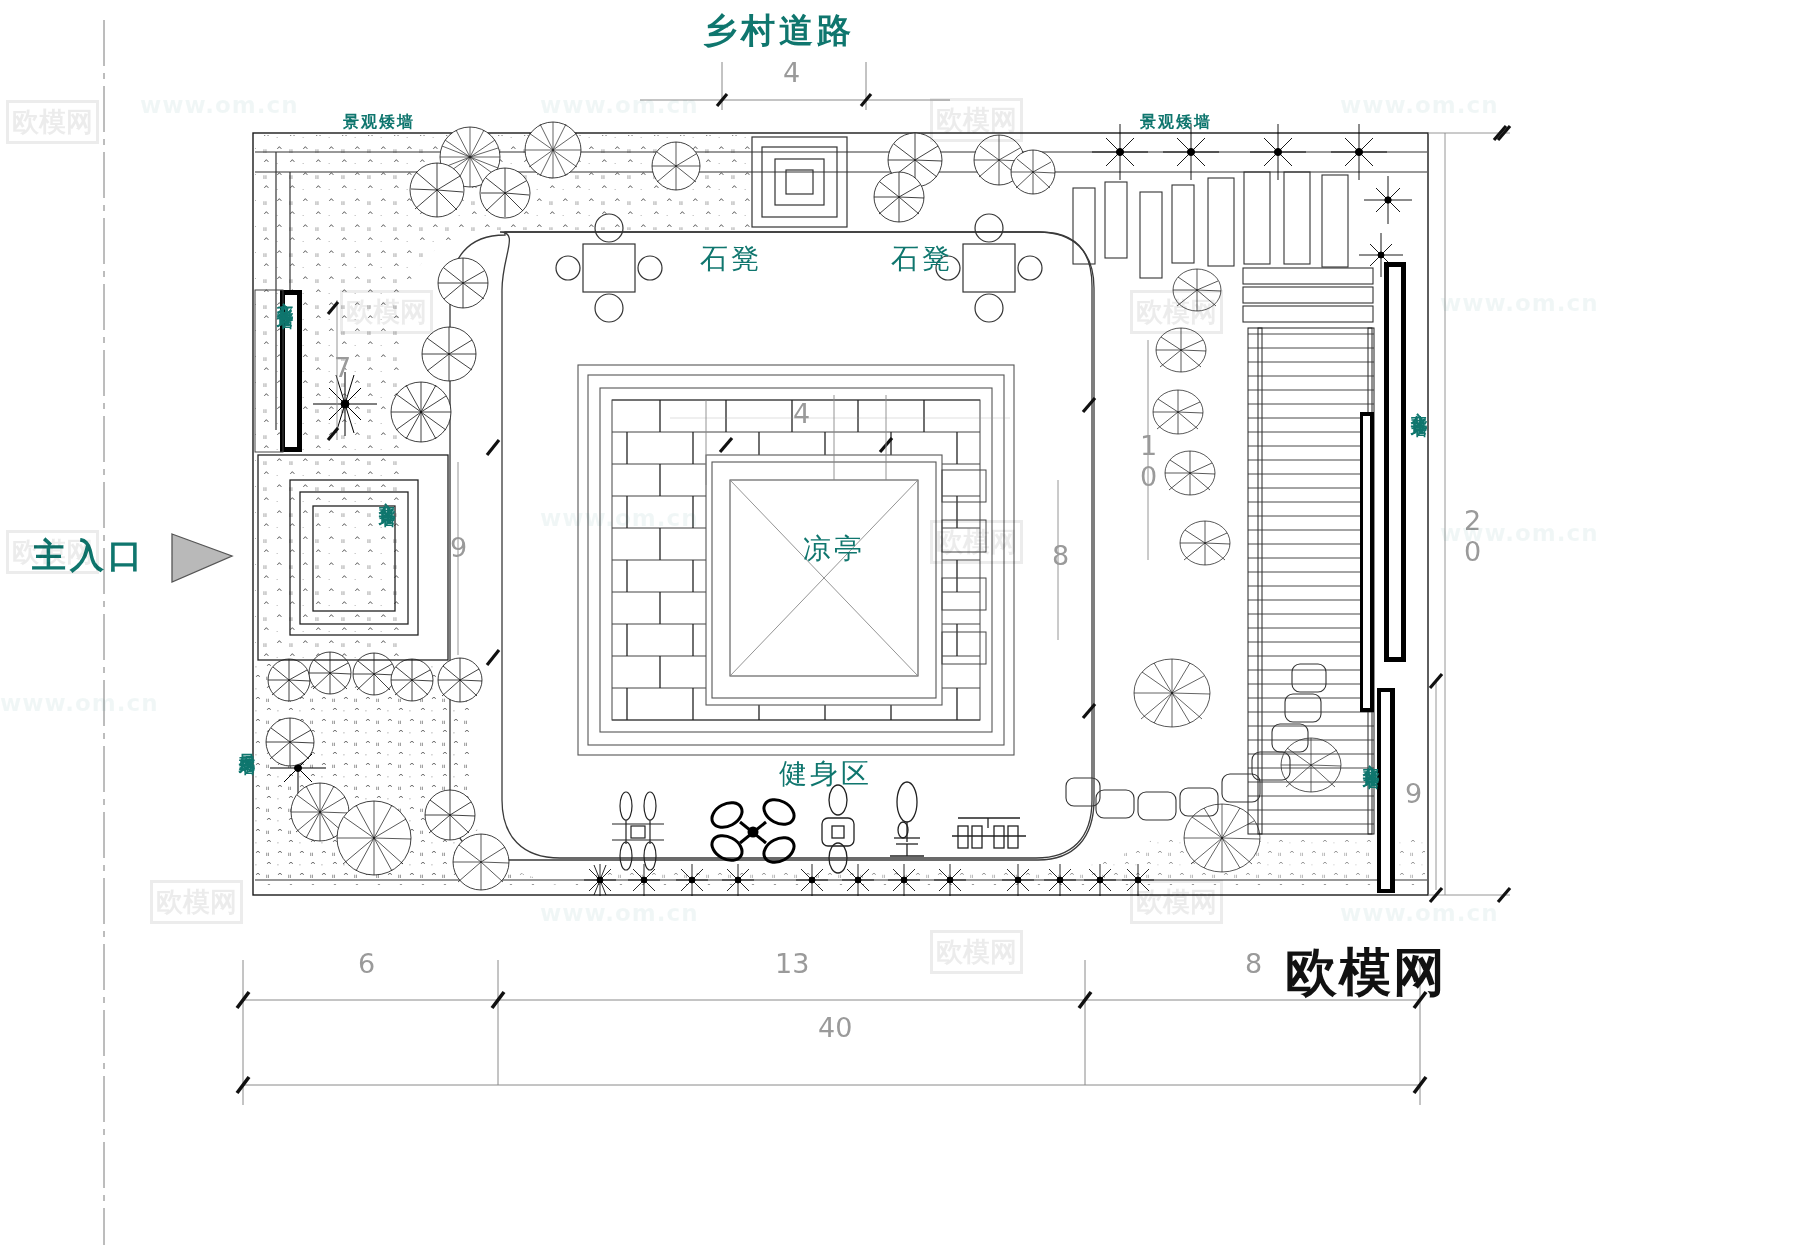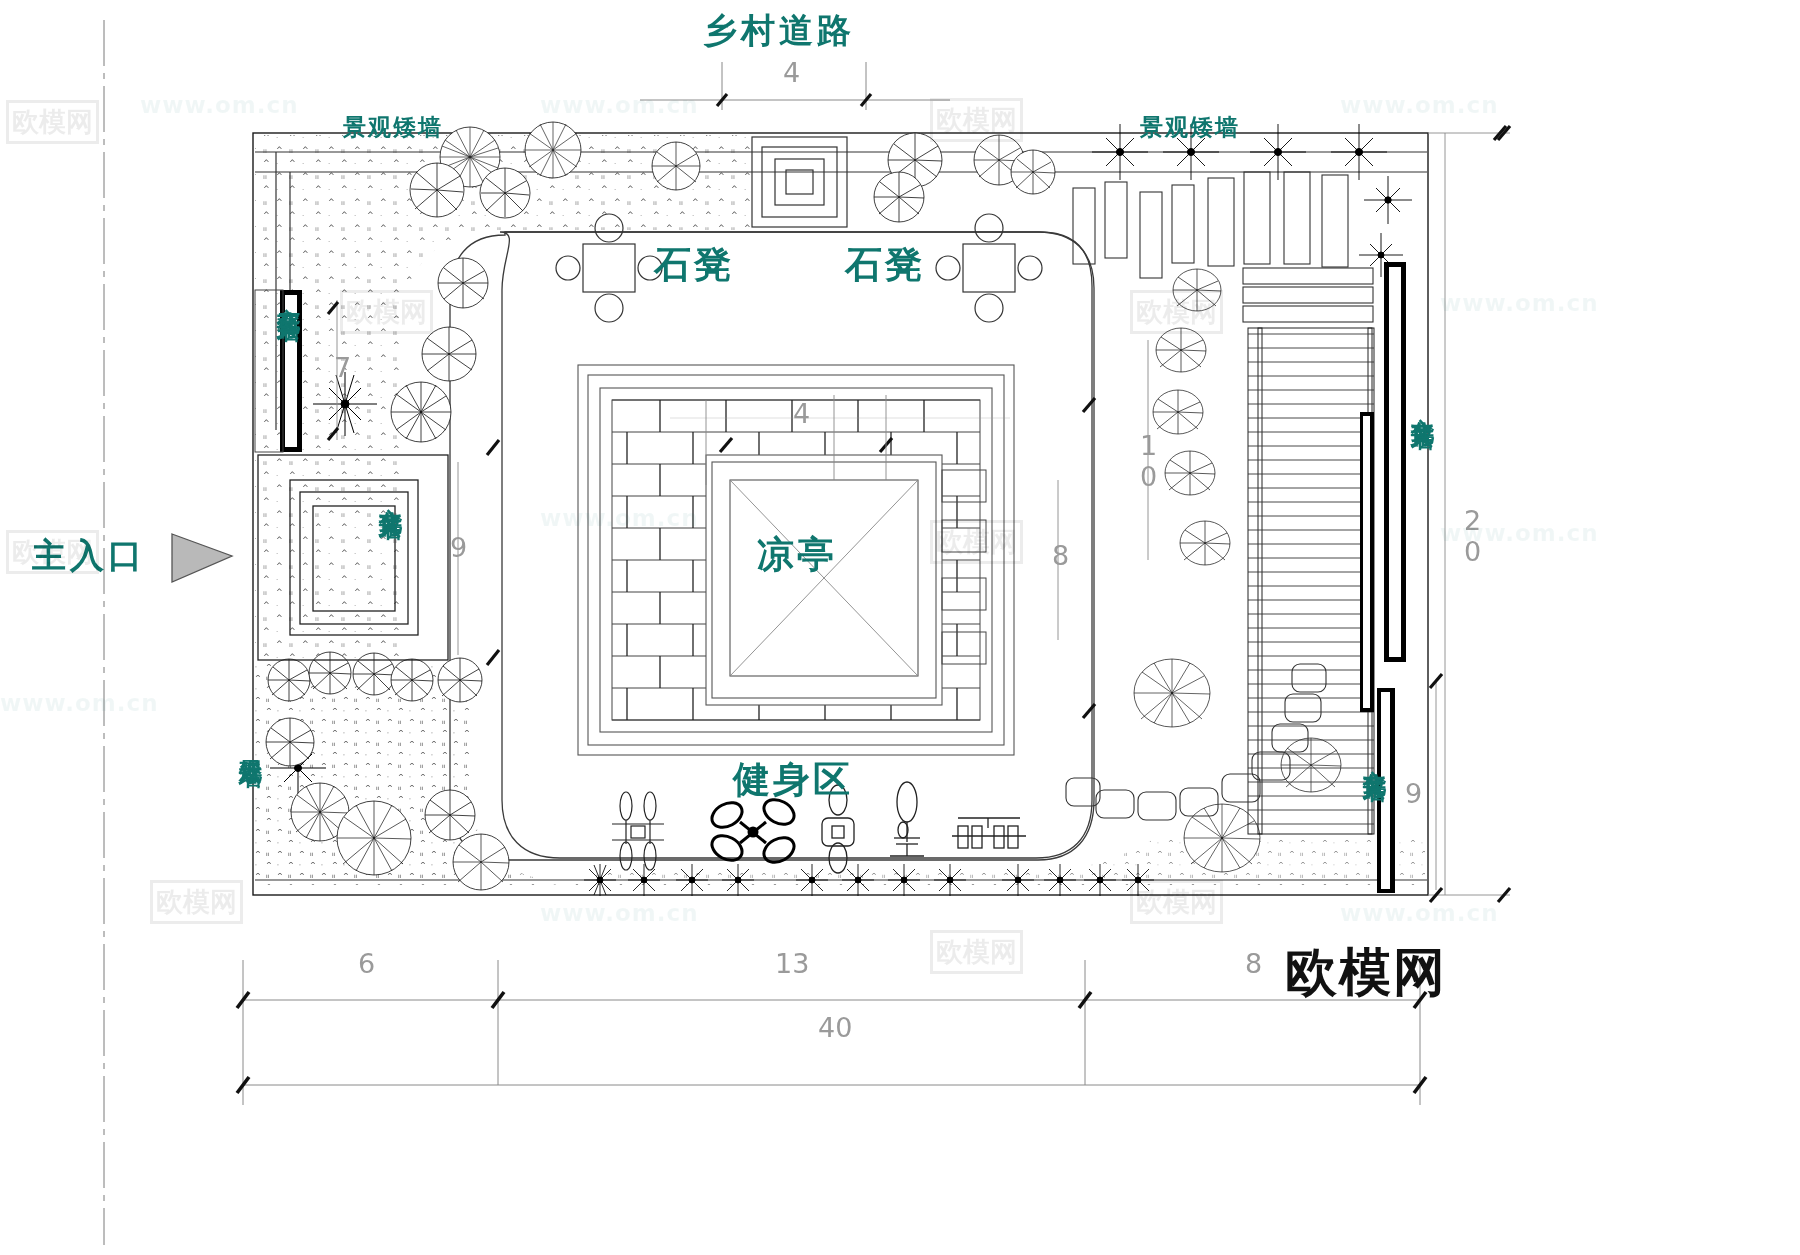--- a/index.html
+++ b/index.html
@@ -1,22 +1,22 @@
 <!DOCTYPE html>
 <html><head>
 <meta charset="utf-8">
 <style>
   html,body{margin:0;padding:0;background:#ffffff;}
   body{width:1800px;height:1255px;font-family:"Liberation Sans","DejaVu Sans",sans-serif;overflow:hidden;}
   #stage{position:relative;width:1800px;height:1255px;background:#fff;}
   svg{position:absolute;left:0;top:0;}
   .lbl{position:absolute;color:#0f766e;white-space:nowrap;font-family:"DejaVu Sans","Liberation Sans",sans-serif;}
   .cn-big{font-size:34px;font-weight:700;letter-spacing:4px;}
-  .cn-mid{font-size:37px;font-weight:700;letter-spacing:3px;}
-  .cn-sm{font-size:23px;font-weight:700;letter-spacing:2px;}
+  .cn-mid{font-size:28px;font-weight:400;letter-spacing:3px;margin-left:46px;}
+  .cn-sm{font-size:16px;font-weight:700;letter-spacing:2px;}
   .vert{writing-mode:vertical-rl;text-orientation:upright;}
   .dim{font-size:27px;color:#9a9a9a;font-family:"DejaVu Sans",sans-serif;}
   .wm{position:absolute;color:#0f766e;opacity:.055;font-size:23px;font-weight:700;font-family:"DejaVu Sans",sans-serif;letter-spacing:1px;pointer-events:none;}
   .wm-box{position:absolute;opacity:.07;pointer-events:none;font-weight:700;font-size:27px;color:#000;border:3px solid #000;padding:1px 3px;}
   .brand{position:absolute;font-size:52px;font-weight:700;color:#111;letter-spacing:2px;font-family:"DejaVu Sans",sans-serif;}
 </style>
 </head>
 <body>
 
 <div id="stage">

